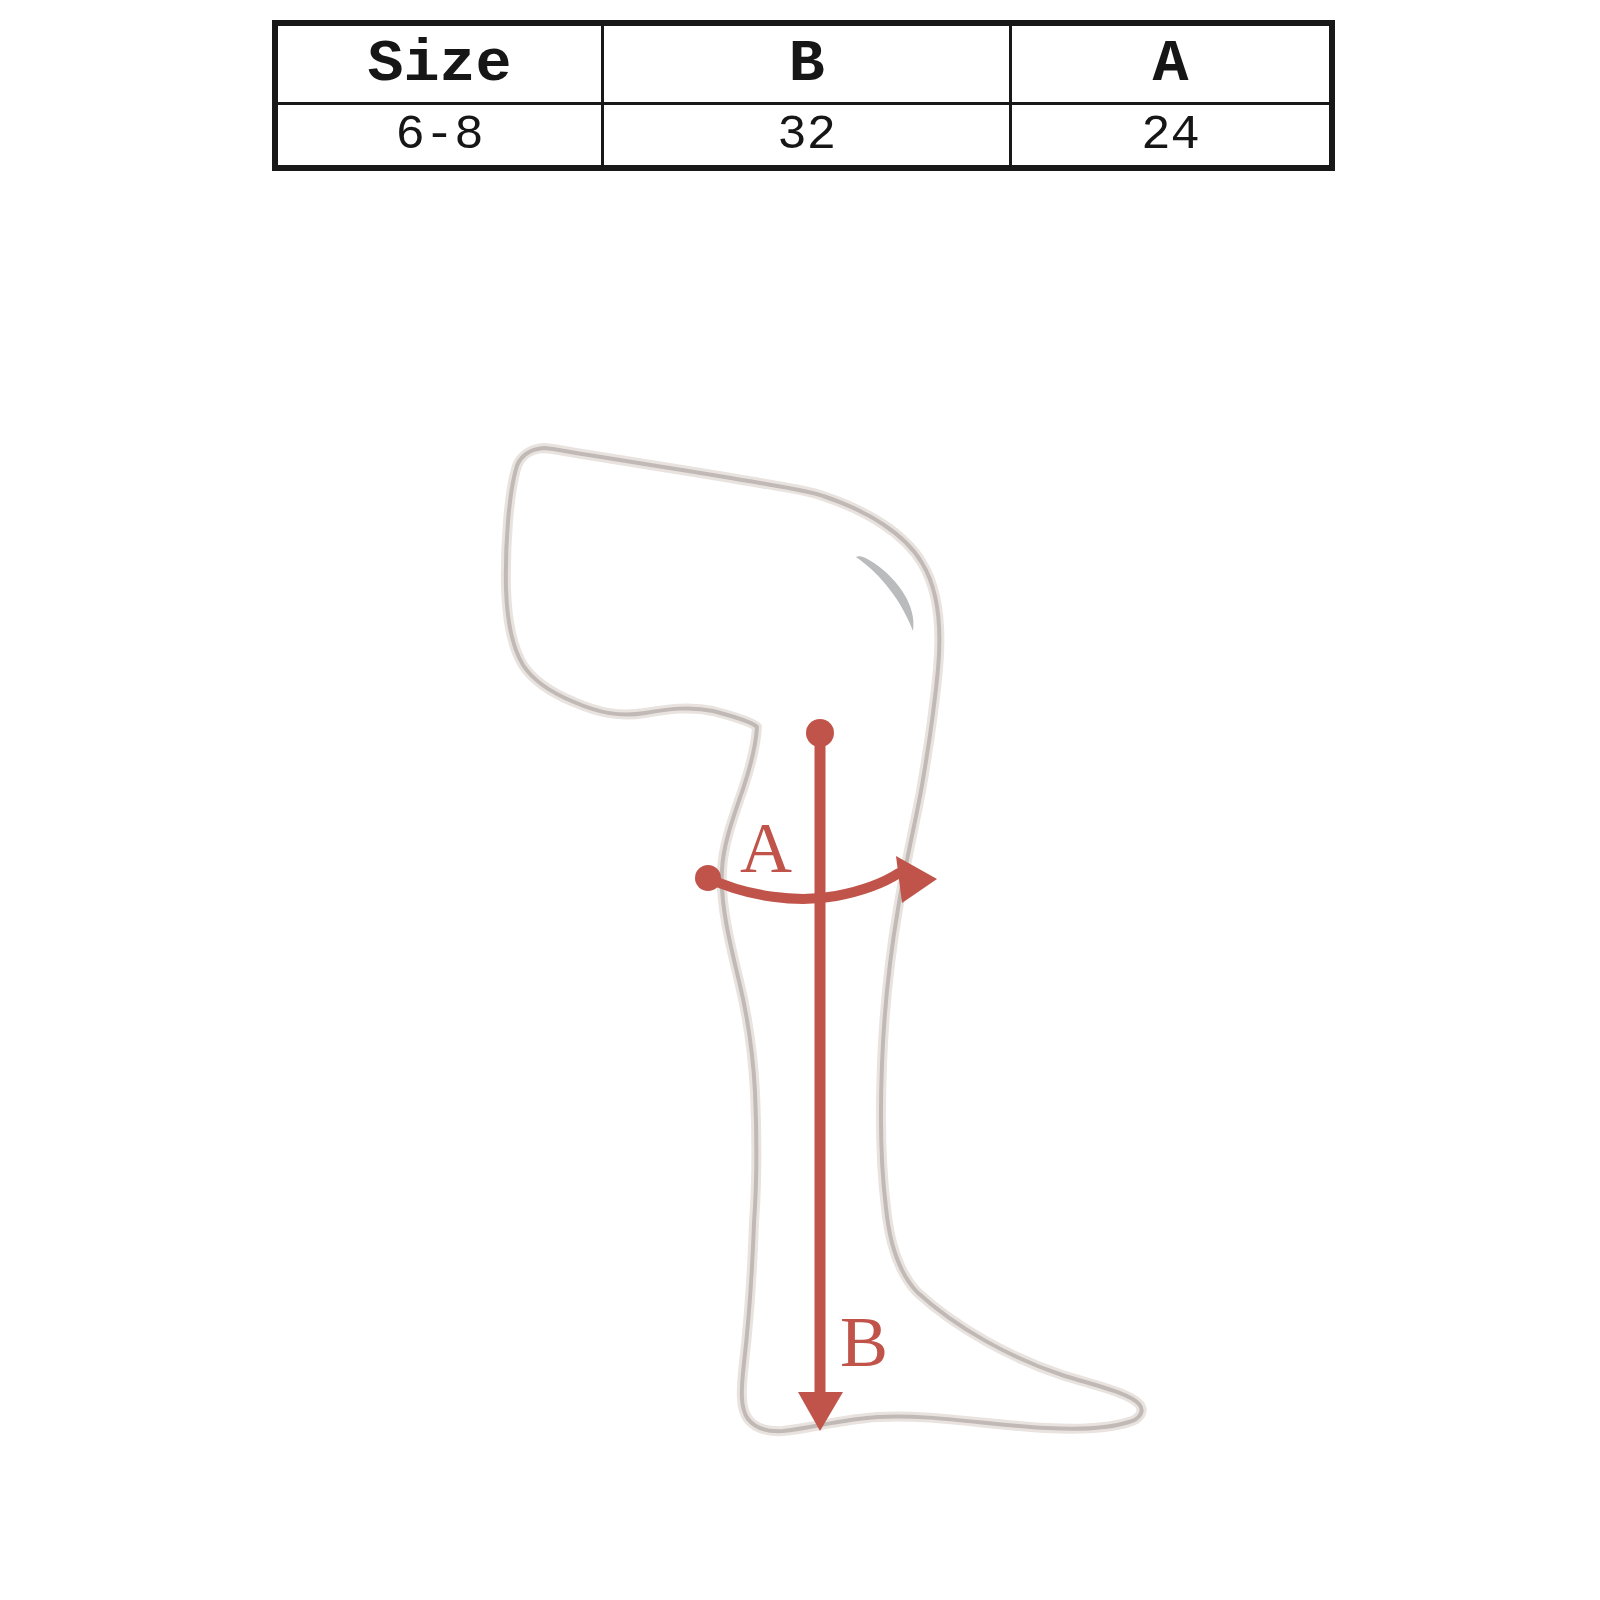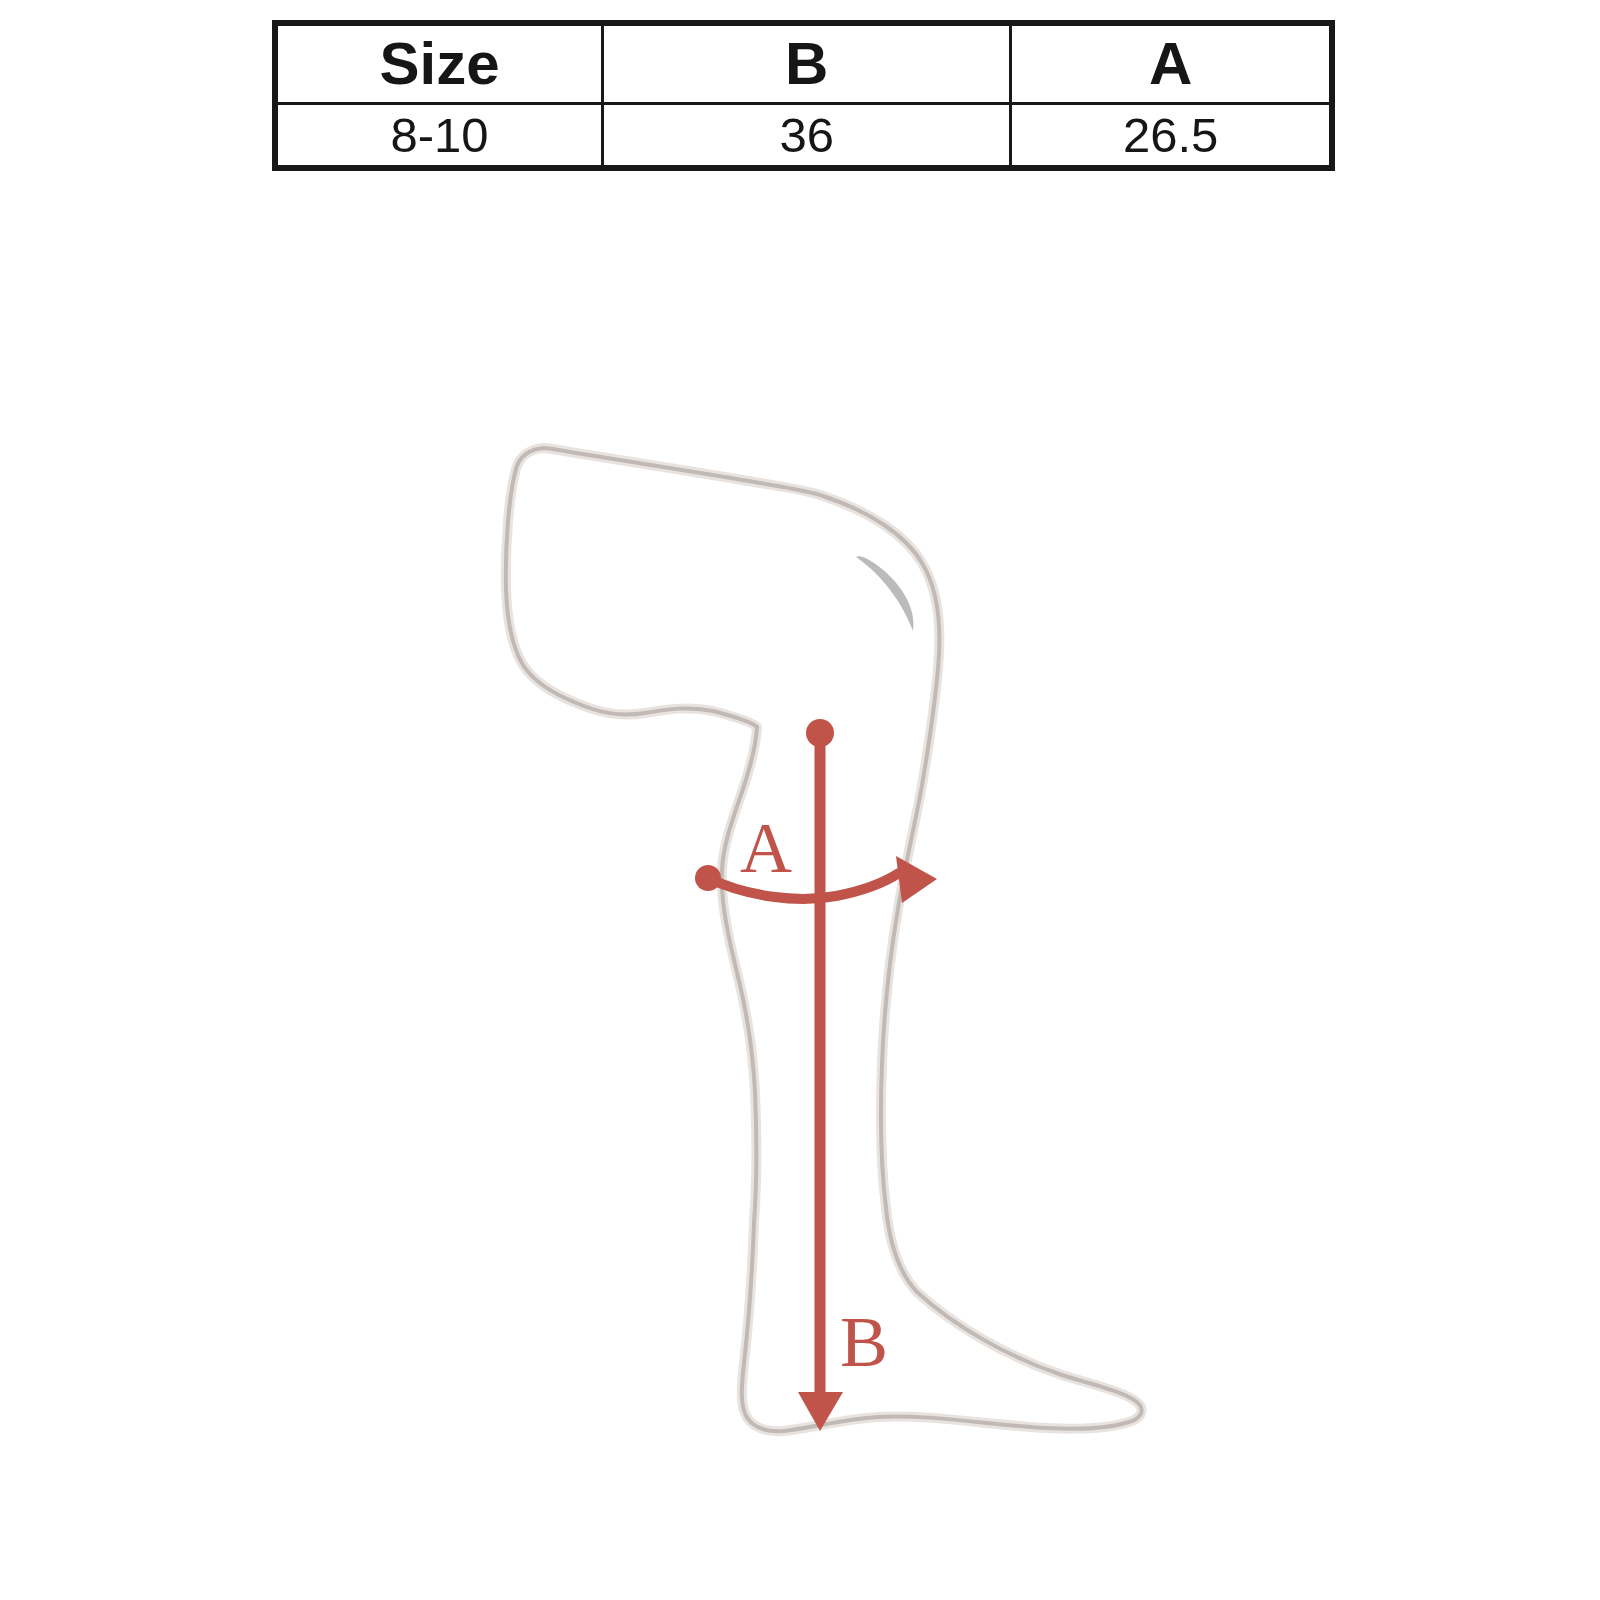--- a/index.html
+++ b/index.html
@@ -25,21 +25,21 @@
     border: 6px solid #181818;
     background: #ffffff;
   }
   table.size-table th,
   table.size-table td {
     border: 3px solid #181818;
     text-align: center;
     vertical-align: middle;
     padding: 0;
     color: #161616;
-    font-family: Liberation Sans, sans-serif;
+    font-family: Liberation Mono, monospace;
     white-space: nowrap;
   }
   table.size-table th {
     height: 76px;
     font-size: 60px;
     font-weight: bold;
     line-height: 1;
   }
   table.size-table td {
     height: 60px;
@@ -72,23 +72,23 @@
     </colgroup>
     <thead>
       <tr>
         <th>Size</th>
         <th>B</th>
         <th>A</th>
       </tr>
     </thead>
     <tbody>
       <tr>
-        <td>8-10</td>
-        <td>36</td>
-        <td>26.5</td>
+        <td>6-8</td>
+        <td>32</td>
+        <td>24</td>
       </tr>
     </tbody>
   </table>
 
   <svg class="leg-diagram" viewBox="0 0 1600 1600">
     <defs>
       <path id="legPath" d="M 553 449
         C 610 459 705 473 760 483
         C 790 488 810 491 823 496
         C 868 511 905 534 922 563

